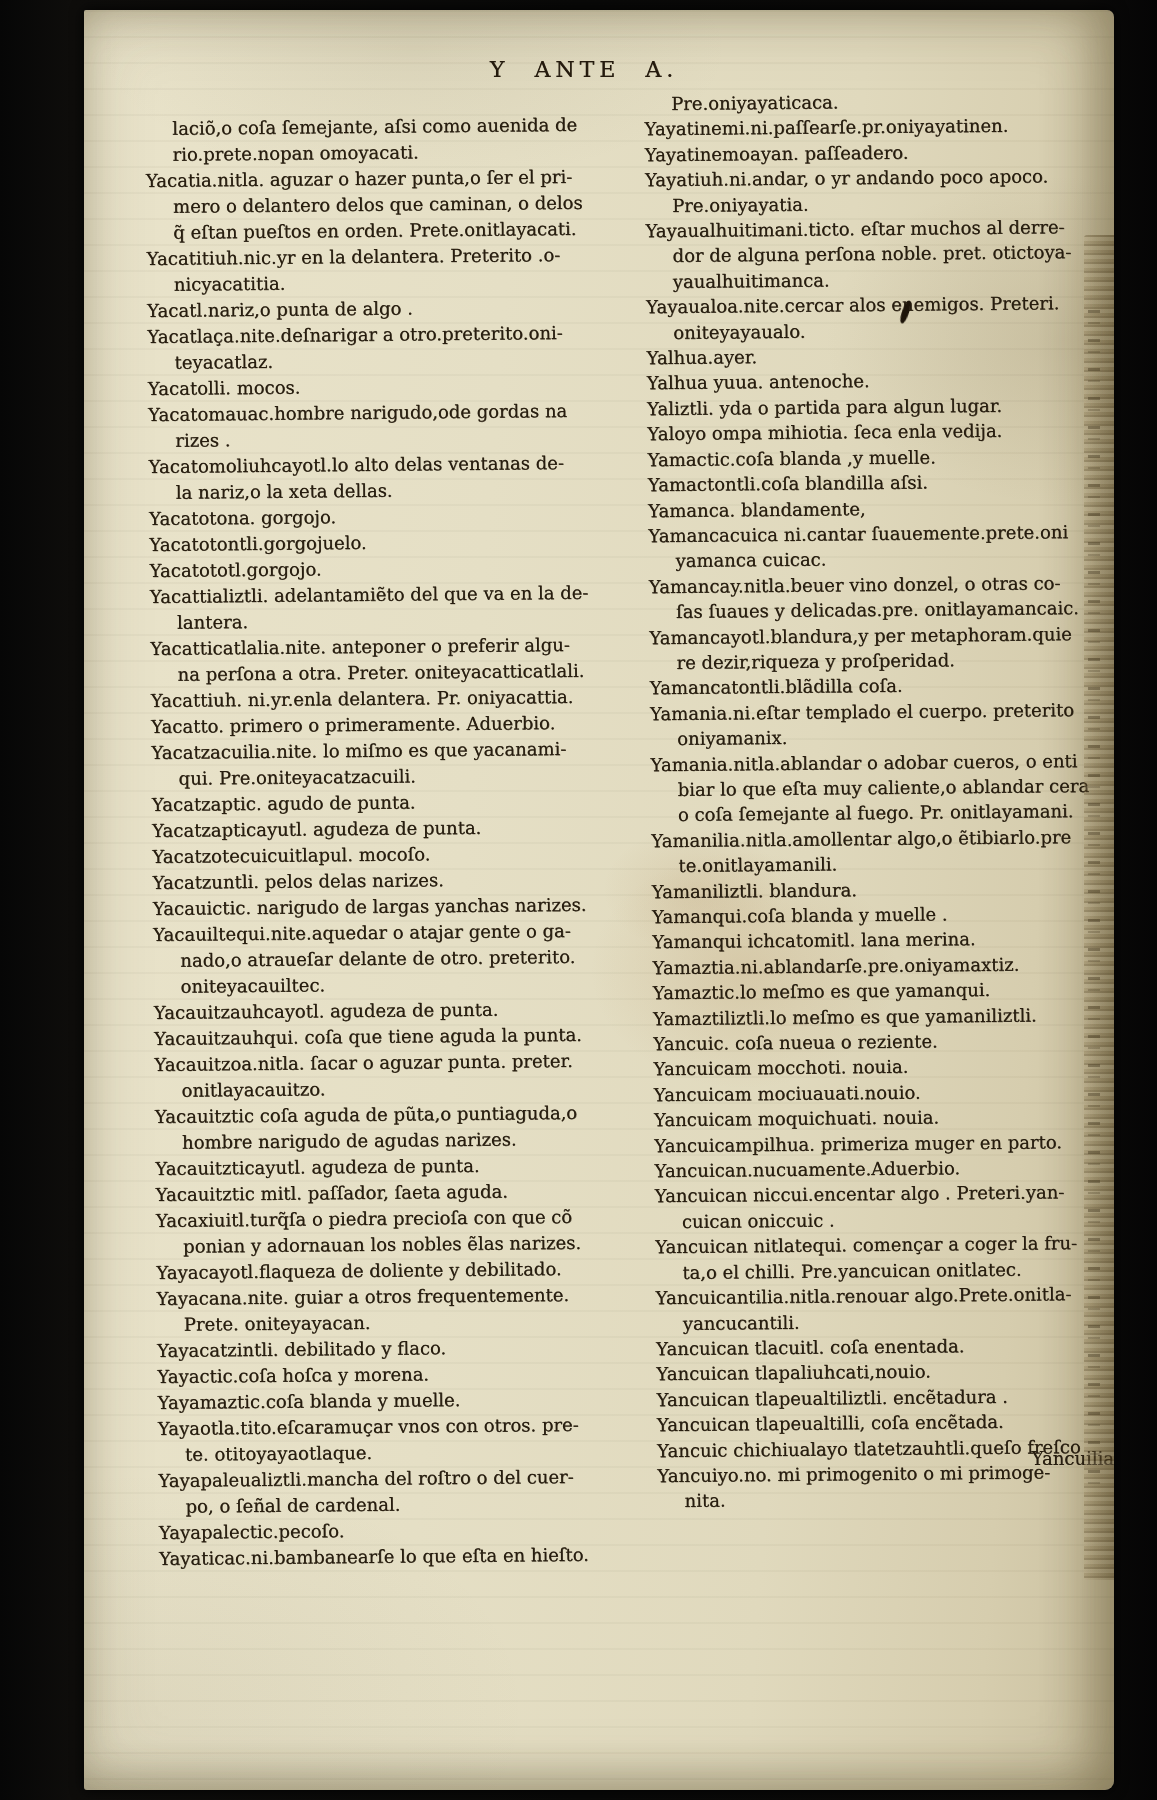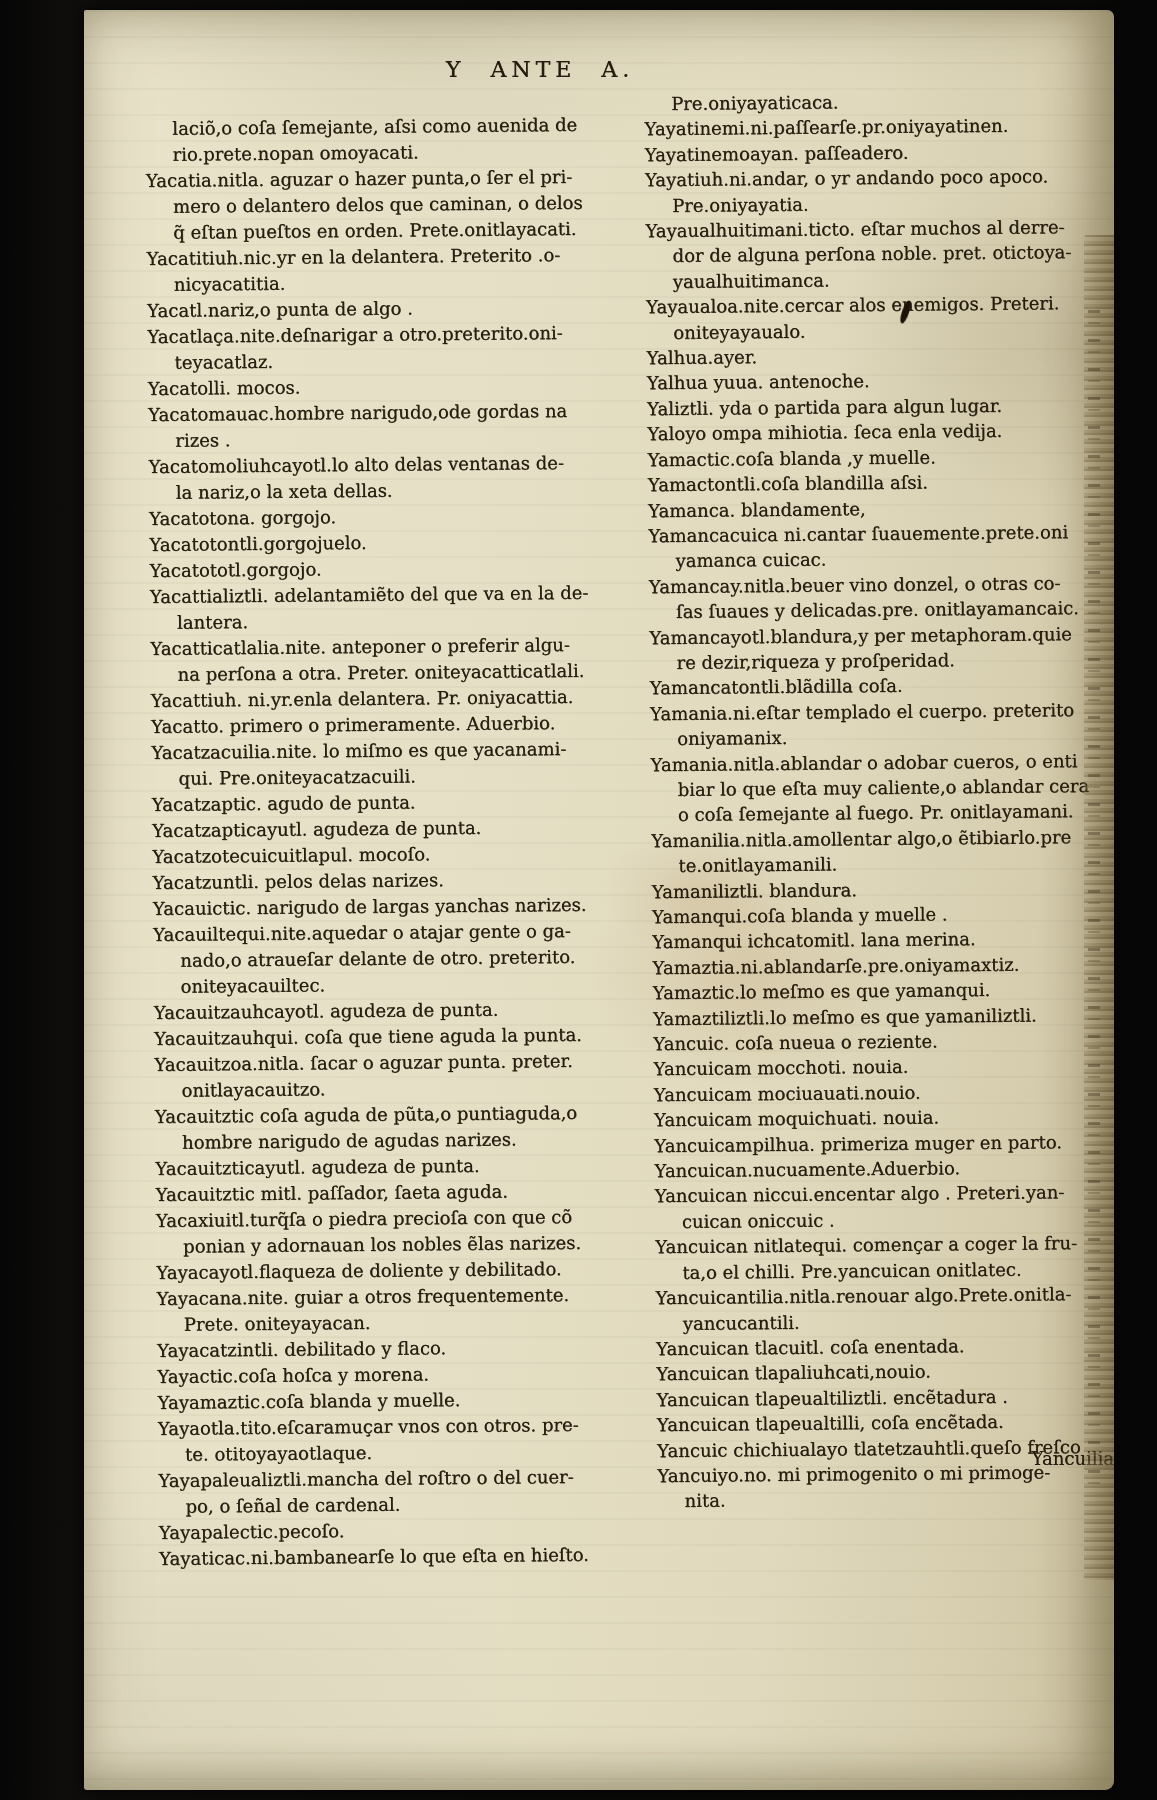--- a/index.html
+++ b/index.html
@@ -48,20 +48,21 @@
     position:absolute;left:4px;top:60px;width:12px;height:1200px;
     background:repeating-linear-gradient(to bottom,
       transparent 0 15px, rgba(66,54,30,.42) 15px 18px,
       transparent 18px 27px, rgba(66,54,30,.25) 27px 29px);
     filter:blur(.4px);
   }
   .running-head{
     position:absolute;left:0;top:47px;width:912px;text-align:center;
     font-size:22px;color:#241a0d;letter-spacing:5px;word-spacing:13px;
     text-shadow:.4px .4px .5px rgba(36,26,13,.75);
+    padding-left:44px;
   }
   .textblock{
     position:absolute;left:61px;top:86px;width:955px;
     display:flex;gap:17px;
     transform:rotate(-0.55deg);transform-origin:0 0;
     color:#271d0f;font-size:18px;
     text-shadow:.35px .3px .45px rgba(39,29,15,.72);
   }
   .col{flex:0 0 auto;}
   .col-left{width:482px;line-height:26px;margin-top:20px;}

